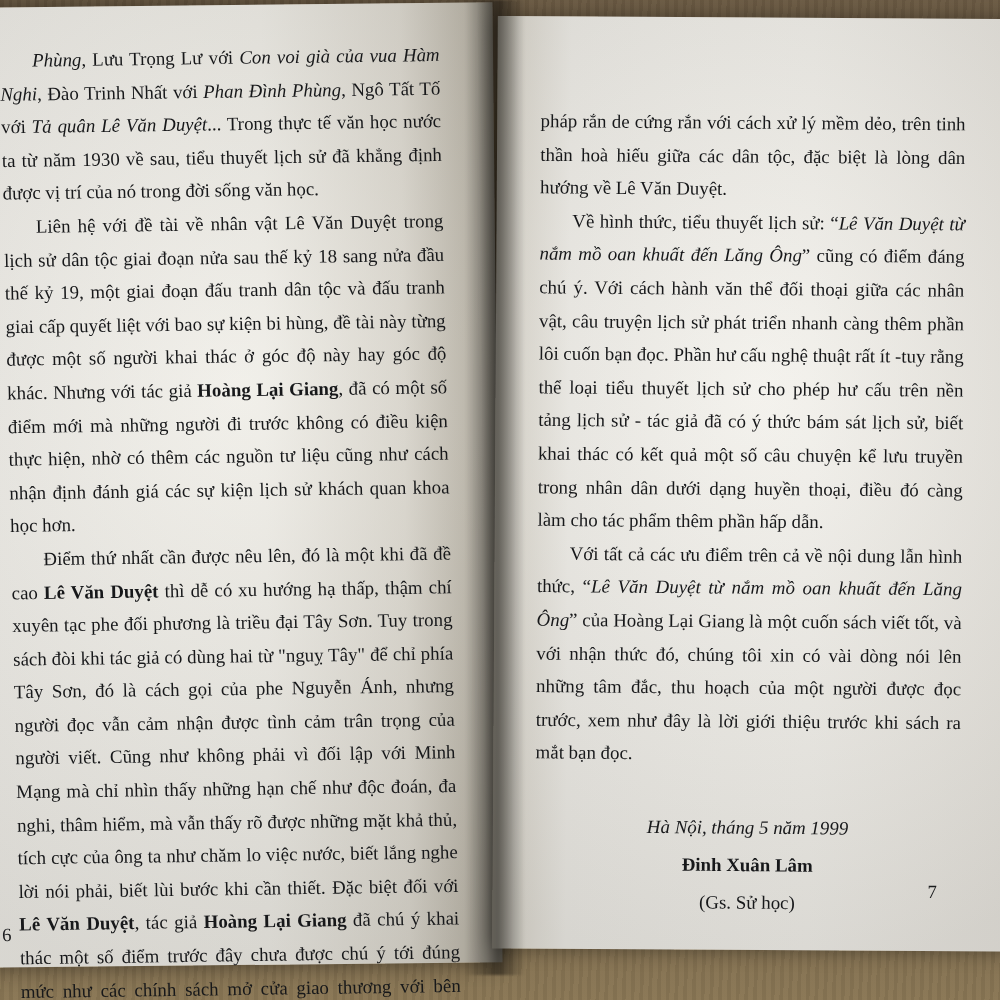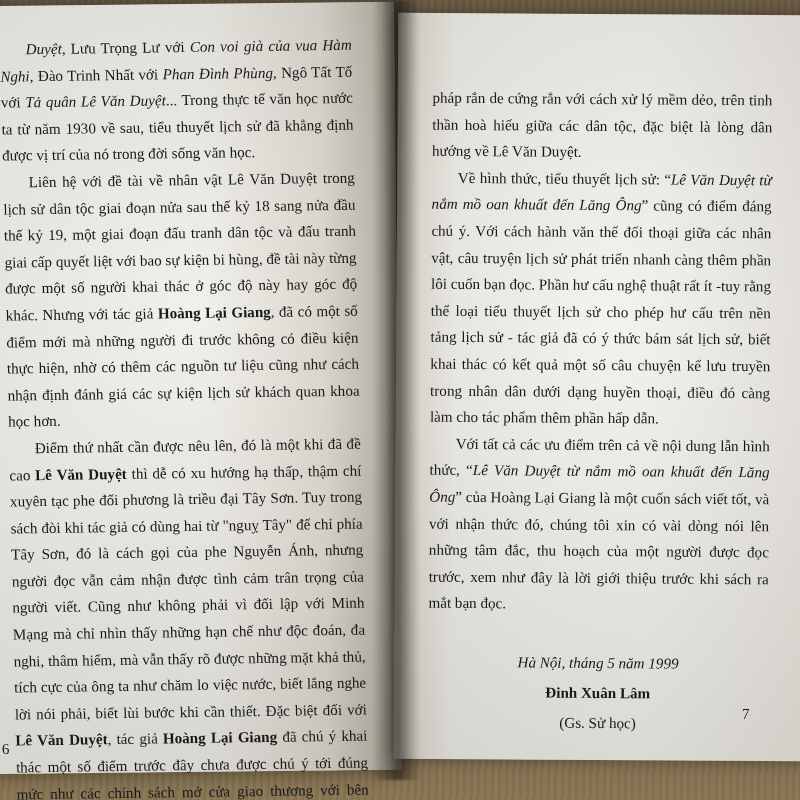--- a/index.html
+++ b/index.html
@@ -89,21 +89,21 @@
 <body>
 
 <div id="scene">
 
   <div id="book">
 
     <div class="page" id="page-left">
       <div class="tex"></div>
       <div class="col" id="col-left">
         <p>
-          <em>Duyệt</em>, Lưu Trọng Lư với <em>Con voi già của vua Hàm Nghi</em>, Đào Trinh Nhất với <em>Phan Đình Phùng</em>, Ngô Tất Tố với <em>Tả quân Lê Văn Duyệt</em>... Trong thực tế văn học nước ta từ năm 1930 về sau, tiểu thuyết lịch sử đã khẳng định được vị trí của nó trong đời sống văn học.
+          <em>Phùng</em>, Lưu Trọng Lư với <em>Con voi già của vua Hàm Nghi</em>, Đào Trinh Nhất với <em>Phan Đình Phùng</em>, Ngô Tất Tố với <em>Tả quân Lê Văn Duyệt</em>... Trong thực tế văn học nước ta từ năm 1930 về sau, tiểu thuyết lịch sử đã khẳng định được vị trí của nó trong đời sống văn học.
         </p>
         <p>
           Liên hệ với đề tài về nhân vật Lê Văn Duyệt trong lịch sử dân tộc giai đoạn nửa sau thế kỷ 18 sang nửa đầu thế kỷ 19, một giai đoạn đấu tranh dân tộc và đấu tranh giai cấp quyết liệt với bao sự kiện bi hùng, đề tài này từng được một số người khai thác ở góc độ này hay góc độ khác. Nhưng với tác giả <b>Hoàng Lại Giang</b>, đã có một số điểm mới mà những người đi trước không có điều kiện thực hiện, nhờ có thêm các nguồn tư liệu cũng như cách nhận định đánh giá các sự kiện lịch sử khách quan khoa học hơn.
         </p>
         <p>
           Điểm thứ nhất cần được nêu lên, đó là một khi đã đề cao <b>Lê Văn Duyệt</b> thì dễ có xu hướng hạ thấp, thậm chí xuyên tạc phe đối phương là triều đại Tây Sơn. Tuy trong sách đòi khi tác giả có dùng hai từ "nguỵ Tây" để chỉ phía Tây Sơn, đó là cách gọi của phe Nguyễn Ánh, nhưng người đọc vẫn cảm nhận được tình cảm trân trọng của người viết. Cũng như không phải vì đối lập với Minh Mạng mà chỉ nhìn thấy những hạn chế như độc đoán, đa nghi, thâm hiểm, mà vẫn thấy rõ được những mặt khả thủ, tích cực của ông ta như chăm lo việc nước, biết lắng nghe lời nói phải, biết lùi bước khi cần thiết. Đặc biệt đối với <b>Lê Văn Duyệt</b>, tác giả <b>Hoàng Lại Giang</b> đã chú ý khai thác một số điểm trước đây chưa được chú ý tới đúng mức như các chính sách mở cửa giao thương với bên ngoài, tự do tín ngưỡng, ngoại giao kết hợp biên
         </p>
       </div>
       <div class="folio" id="folio-left">6</div>
     </div>

